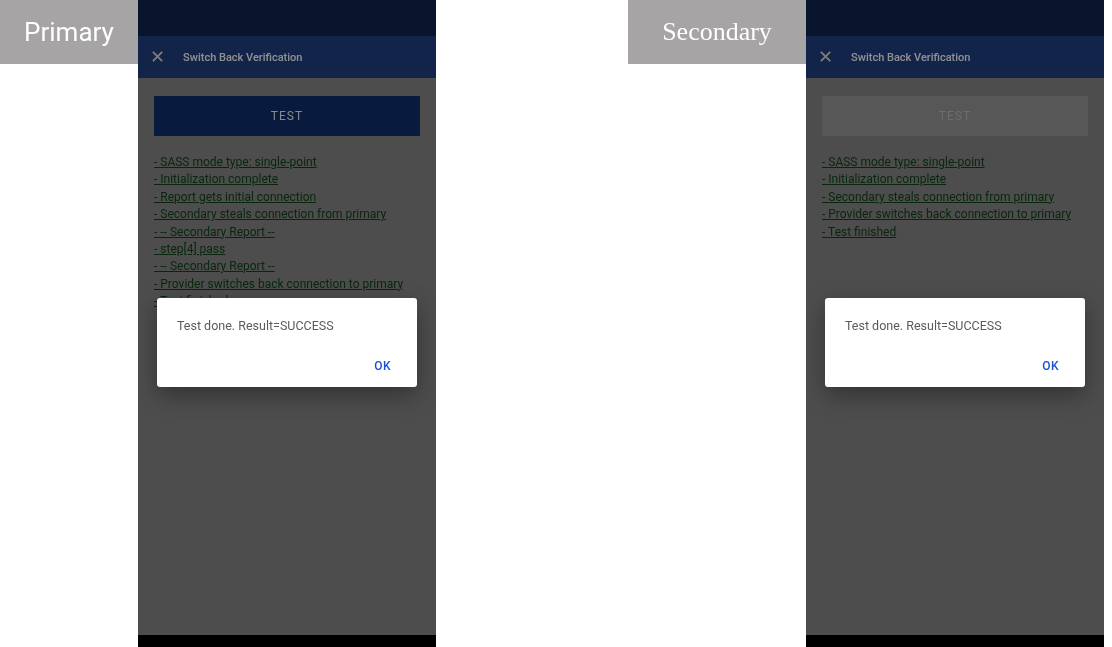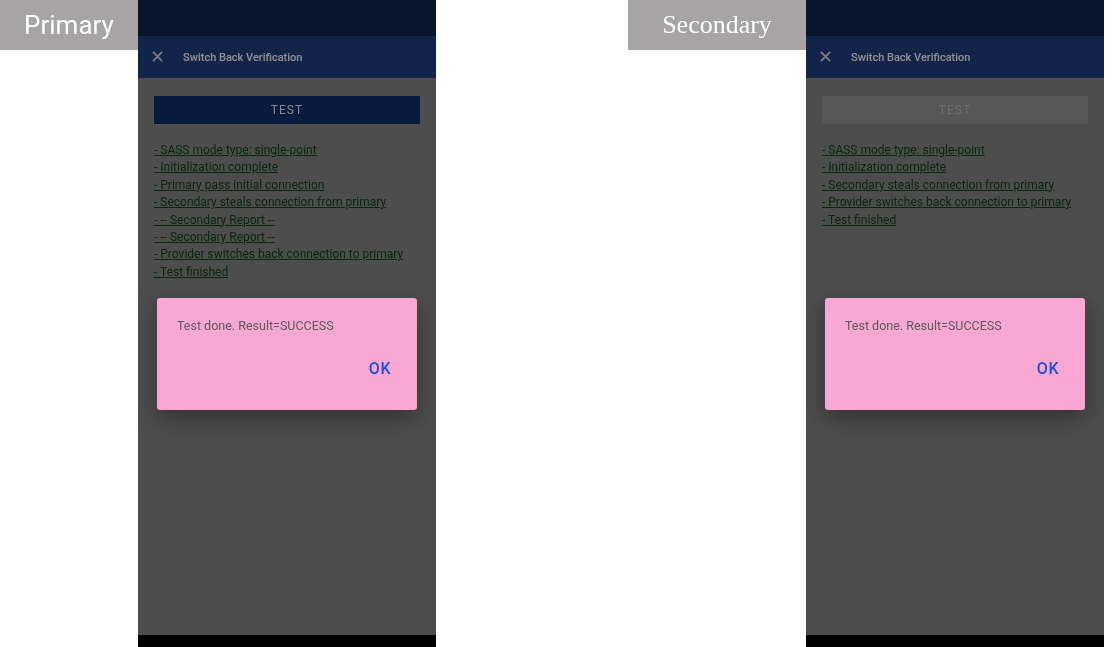--- a/index.html
+++ b/index.html
@@ -7,21 +7,21 @@
       width: 1112px;
       height: 647px;
       background: #ffffff;
       font-family: Roboto, Arial, sans-serif;
       position: relative;
     }
     .badge {
       position: absolute;
       top: 0;
       width: 140px;
-      height: 50px;
+      height: 64px;
       background: #a6a4a5;
       color: #ffffff;
       font-size: 26px;
       display: flex;
       align-items: center;
       justify-content: center;
       z-index: 10;
     }
     .badge-primary { left: 0; width: 138px; }
     .badge-secondary { left: 628px; width: 178px; font-family: Liberation Serif, serif; }
@@ -58,21 +58,21 @@
       color: #e9e9ea;
       font-size: 11px;
       font-weight: 500;
     }
     .content-area {
       padding: 18px 16px 0 16px;
       font-size: 12px;
     }
     .test-btn {
       width: 100%;
-      height: 28px;
+      height: 40px;
       background: #0d2b63;
       color: #dedee0;
       font-size: 12px;
       letter-spacing: 1px;
       display: flex;
       align-items: center;
       justify-content: center;
       margin-bottom: 18px;
       cursor: pointer;
     }
@@ -89,37 +89,37 @@
     }
     .overlay {
       position: absolute;
       inset: 0;
       background: rgba(0,0,0,0.38);
     }
     .dialog {
       position: absolute;
       left: 19px;
       right: 19px;
-      background: #f9a8d4;
+      background: #ffffff;
       border-radius: 3px;
       box-shadow: 0 8px 22px rgba(0,0,0,0.35);
-      padding: 20px 20px 28px 20px;
+      padding: 20px 20px 10px 20px;
     }
     .dialog-text {
       color: #5a5a5a;
       font-size: 12.5px;
       margin-bottom: 22px;
     }
     .dialog-actions {
       display: flex;
       justify-content: flex-end;
     }
     .dialog-ok {
       color: #1c4fd8;
-      font-size: 16px;
+      font-size: 12px;
       font-weight: 500;
       letter-spacing: 0.5px;
       cursor: pointer;
       padding: 4px 6px;
     }
     .nav-bar {
       position: absolute;
       bottom: 0;
       left: 0;
       right: 0;
@@ -144,23 +144,24 @@
     <span class="close-x">✕</span>
     <span class="app-title">Switch Back Verification</span>
   </div>
   <div class="content-area">
     <div class="test-btn">
       <span>TEST</span>
     </div>
     <div id="primary-log">
         <div class="log-line">- SASS mode type: single-point</div>
         <div class="log-line">- Initialization complete</div>
-        <div class="log-line">- Primary pass initial connection</div>
+        <div class="log-line">- Report gets initial connection</div>
         <div class="log-line">- Secondary steals connection from primary</div>
         <div class="log-line">- -- Secondary Report --</div>
+        <div class="log-line">- step[4] pass</div>
         <div class="log-line">- -- Secondary Report --</div>
         <div class="log-line">- Provider switches back connection to primary</div>
         <div class="log-line">- Test finished</div>
       </div>
   </div>
   <div class="overlay"></div>
   <div class="dialog" style="top:298px">
     <div class="dialog-text">Test done. Result=SUCCESS</div>
     <div class="dialog-actions">
       <span class="dialog-ok">OK</span>

